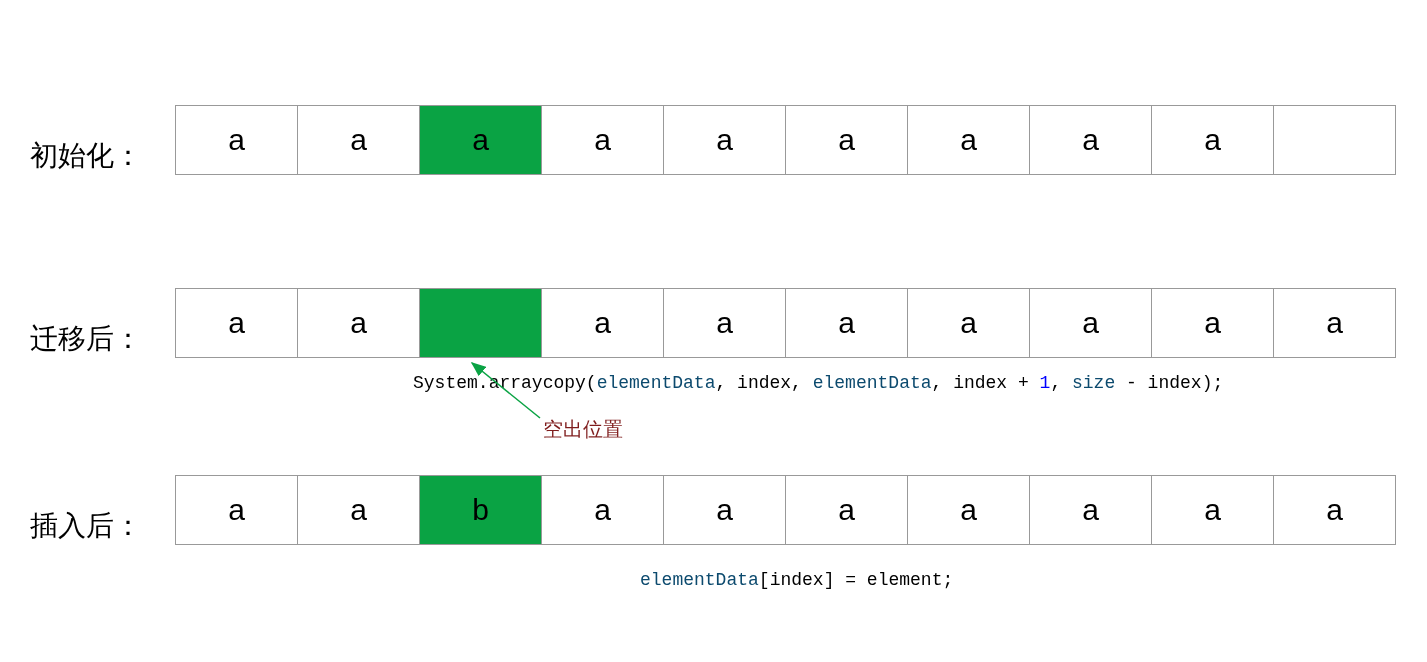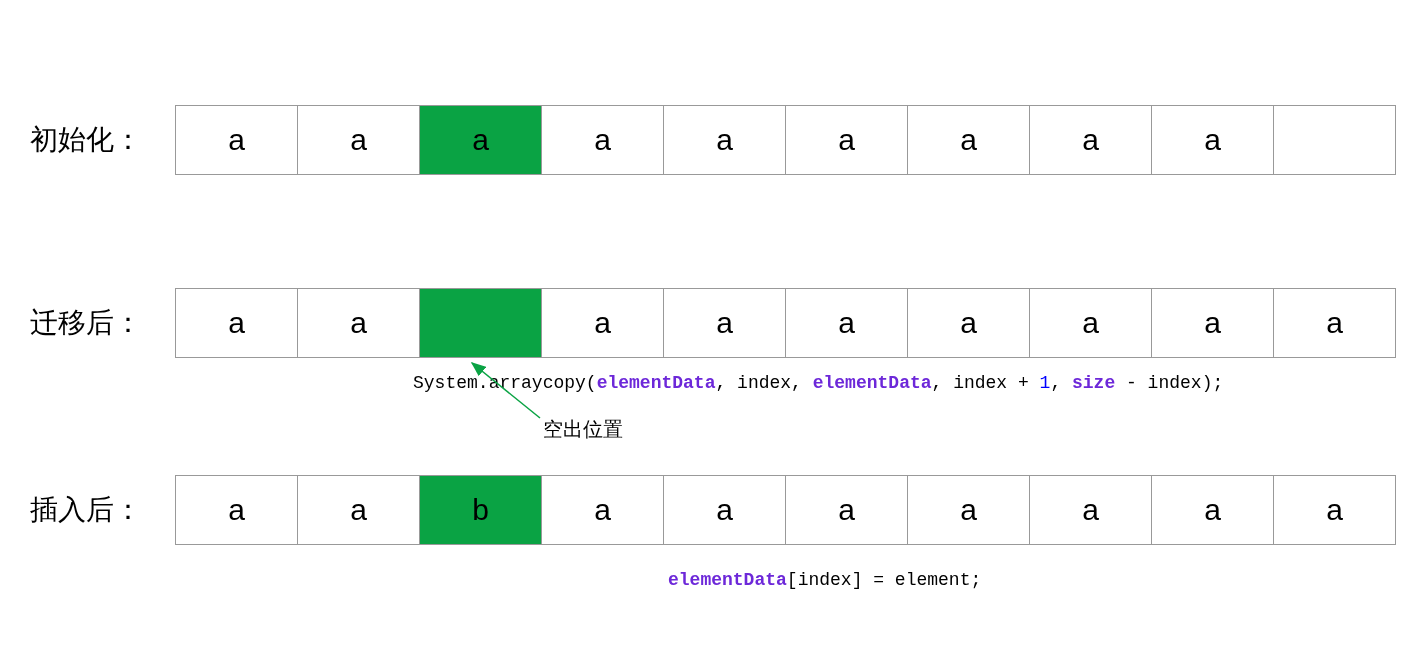--- a/index.html
+++ b/index.html
@@ -11,21 +11,21 @@
       font-family: Arial, sans-serif;
       background: #ffffff;
       width: 1427px;
       height: 662px;
       position: relative;
     }
     .row {
       position: absolute;
       left: 30px;
       display: flex;
-      align-items: center;
+      align-items: flex-end;
     }
     .label {
       font-size: 28px;
       color: #000;
       width: 145px;
       text-align: left;
       font-family: "Microsoft YaHei", sans-serif;
     }
     .array {
       display: flex;
@@ -48,31 +48,31 @@
     .cell.highlight {
       background: #0aa344;
     }
     .code-line {
       position: absolute;
       font-family: "Courier New", monospace;
       font-size: 18px;
       color: #000;
     }
     .code-line .purple {
-      color: #6d28d9;
-      font-weight: bold;
+      color: #0c4a6e;
+      font-weight: normal;
     }
     .code-line .italic {
     }
     .code-line .blue {
       color: #0000ff;
     }
     .annotation {
       position: absolute;
-      color: #000000;
+      color: #7f1d1d;
       font-size: 20px;
       font-family: "Microsoft YaHei", sans-serif;
     }
     .arrow-svg {
       position: absolute;
     }
   </style>
 </head>
 <body>
 
@@ -132,15 +132,15 @@
     <div class="cell">a</div>
     <div class="cell">a</div>
     <div class="cell">a</div>
     <div class="cell">a</div>
     <div class="cell">a</div>
     <div class="cell">a</div>
     <div class="cell">a</div>
   </div>
 </div>
 
-<div class="code-line" style="top: 570px; left: 640px; margin-left: 28px;">
+<div class="code-line" style="top: 570px; left: 640px;">
   <span class="purple">elementData</span><span>[index] = element;</span>
 </div>
 
 </body></html>

